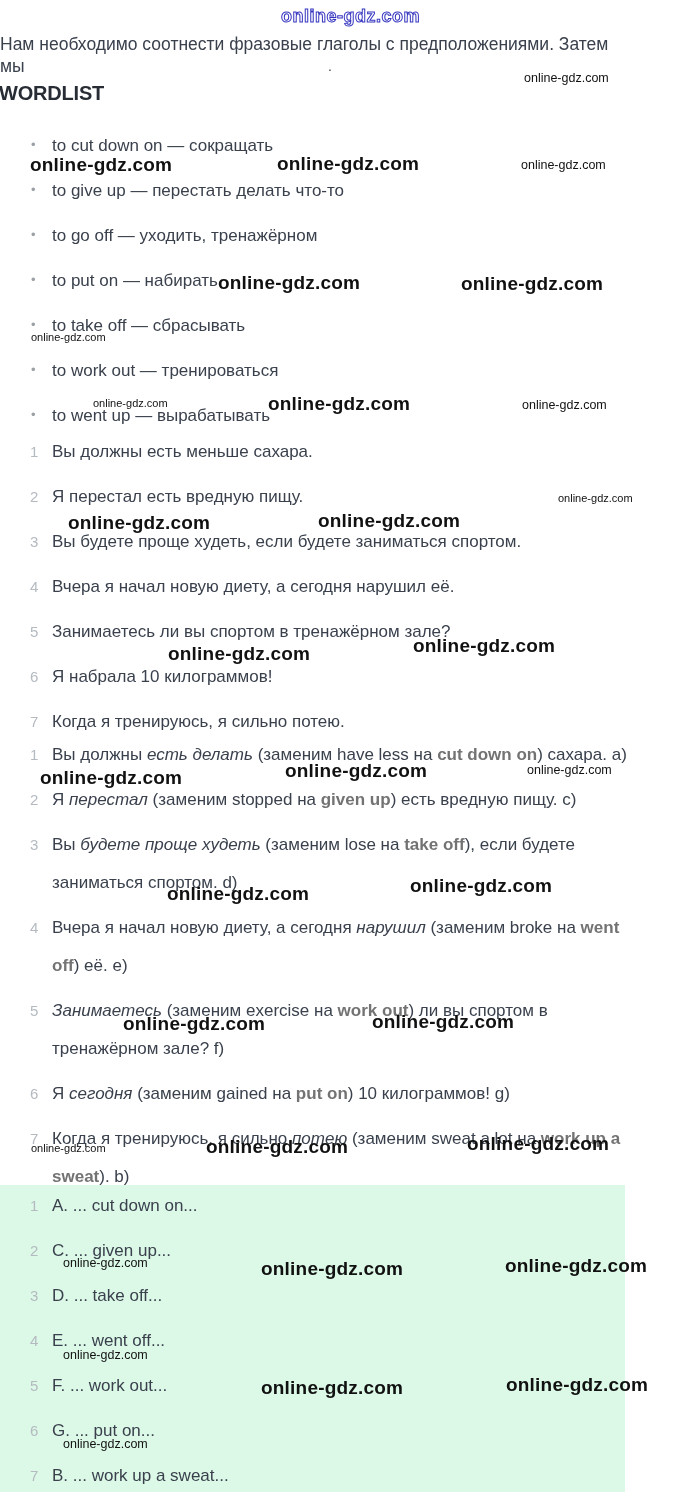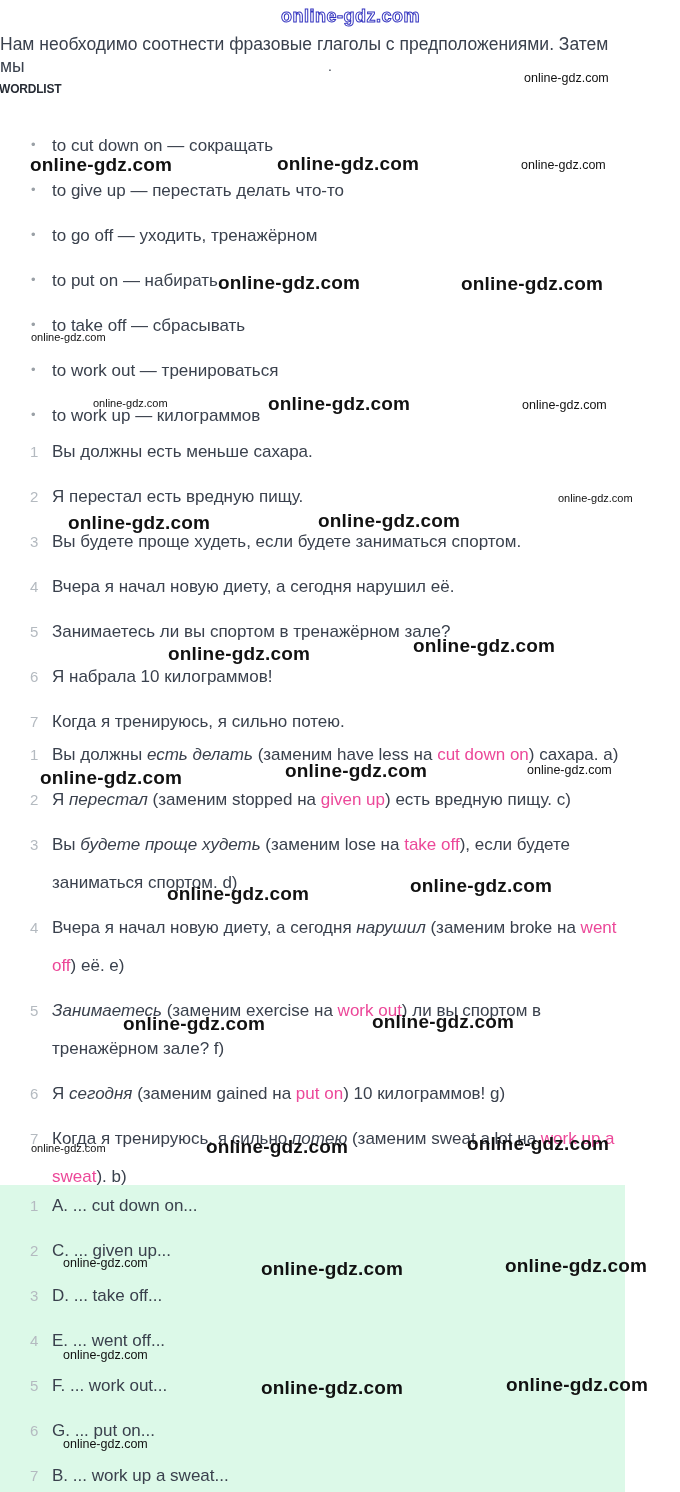--- a/index.html
+++ b/index.html
@@ -13,38 +13,38 @@
   .wm-big   { font-size:19px; font-weight:700; letter-spacing:.2px; }
   .wm-med   { font-size:12.5px; font-weight:400; }
   .wm-small { font-size:11px;  font-weight:400; }
   .wm-blue  { font-size:18px; font-weight:700; letter-spacing:.5px;
               color:transparent; -webkit-text-stroke:1px #3535c0; }
   @supports not (-webkit-text-stroke: 1px #000) { .wm-blue { color:#3535c0; } }
 
   .heading { position:absolute; top:33px; left:0; width:612px;
              font-size:17.5px; line-height:22px; color:#3a414d; }
   .sep-dot { position:absolute; top:58px; left:328px; font-size:14px; color:#3a414d; }
-  .wordlist-title { position:absolute; top:82px; left:-1px; font-size:12px;
+  .wordlist-title { position:absolute; top:82px; left:-1px; font-size:20px;
                     font-weight:800; letter-spacing:-.2px; color:#272c35; }
 
   ul, ol { list-style:none; }
   .list { position:absolute; left:0; width:655px; z-index:2; }
   .list li { position:relative; min-height:45px; padding-left:52px;
              font-size:17px; line-height:24px; color:#3a414d; }
   .marker { position:absolute; left:30px; top:0; width:20px;
             color:#b4bac0; font-size:15px; line-height:24px; }
   .bullet { position:absolute; left:31px; top:-1px; color:#9aa0a6; font-size:13px; line-height:24px; }
 
   .wordlist  { top:134px; }
   .sentences { top:440px; }
 
   .solutions { top:736px; width:640px; }
   .solutions li { line-height:38px; min-height:0; margin-bottom:7px; }
   .solutions .marker { line-height:38px; }
-  .solutions b { font-weight:400; color:#ec4899; }
+  .solutions b { font-weight:700; color:#737373; }
   .solutions i { font-style:italic; }
 
   .answers-panel { position:absolute; top:1185px; left:0; width:625px; height:307px;
                    background:#dcf9e8; z-index:1; }
   .answers { position:absolute; top:9px; left:0; width:625px; }
 </style>
 </head>
 <body>
 
 <div class="page">
@@ -53,21 +53,21 @@
   <span class="sep-dot">.</span>
   <h2 class="wordlist-title">WORDLIST</h2>
 
   <ul class="list wordlist">
       <li><span class="bullet">•</span><span class="txt">to cut down on — сокращать</span></li>
       <li><span class="bullet">•</span><span class="txt">to give up — перестать делать что-то</span></li>
       <li><span class="bullet">•</span><span class="txt">to go off — уходить, тренажёрном</span></li>
       <li><span class="bullet">•</span><span class="txt">to put on — набирать</span></li>
       <li><span class="bullet">•</span><span class="txt">to take off — сбрасывать</span></li>
       <li><span class="bullet">•</span><span class="txt">to work out — тренироваться</span></li>
-      <li><span class="bullet">•</span><span class="txt">to work up — килограммов</span></li>
+      <li><span class="bullet">•</span><span class="txt">to went up — вырабатывать</span></li>
     </ul>
 
   <ol class="list sentences">
       <li><span class="marker">1</span><span class="txt">Вы должны есть меньше сахара.</span></li>
       <li><span class="marker">2</span><span class="txt">Я перестал есть вредную пищу.</span></li>
       <li><span class="marker">3</span><span class="txt">Вы будете проще худеть, если будете заниматься спортом.</span></li>
       <li><span class="marker">4</span><span class="txt">Вчера я начал новую диету, а сегодня нарушил её.</span></li>
       <li><span class="marker">5</span><span class="txt">Занимаетесь ли вы спортом в тренажёрном зале?</span></li>
       <li><span class="marker">6</span><span class="txt">Я набрала 10 килограммов!</span></li>
       <li><span class="marker">7</span><span class="txt">Когда я тренируюсь, я сильно потею.</span></li>

